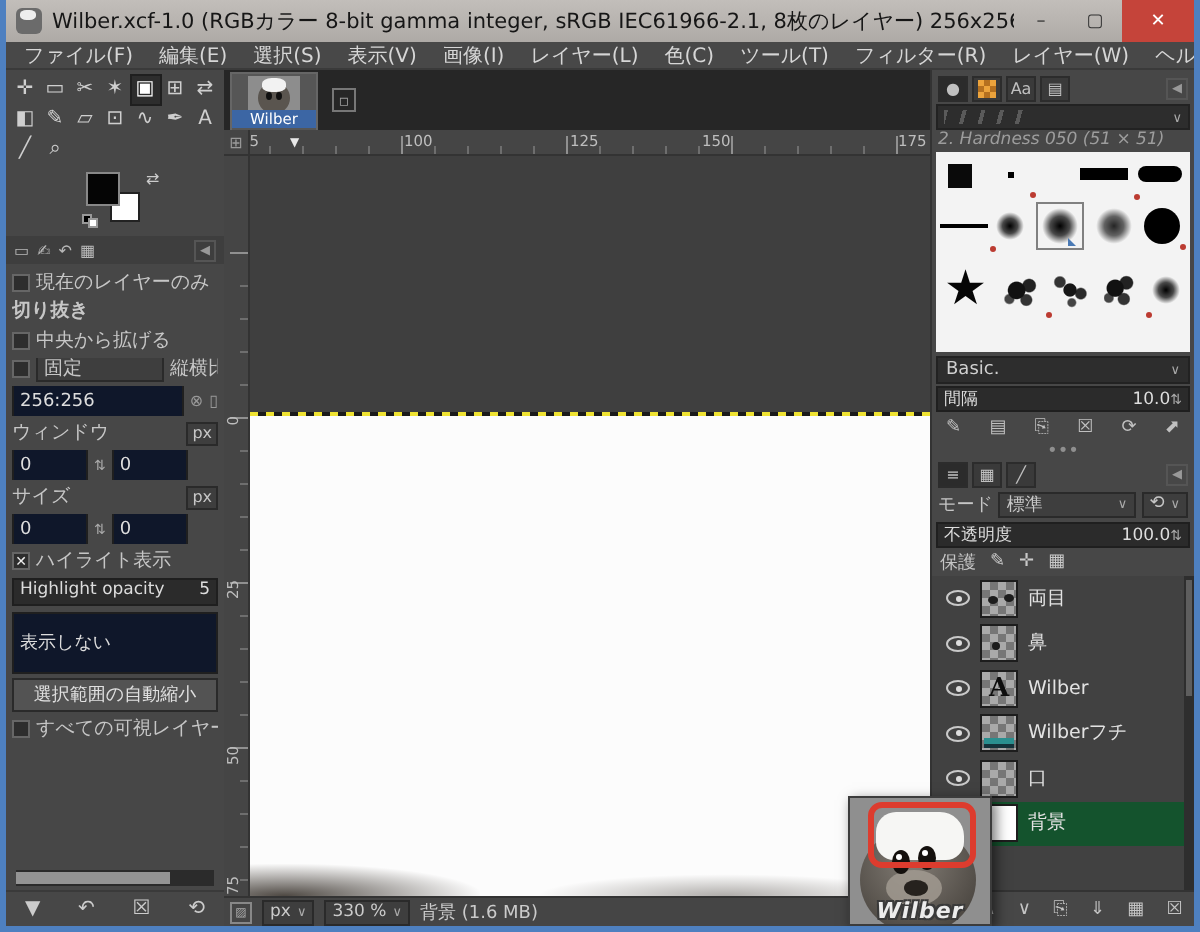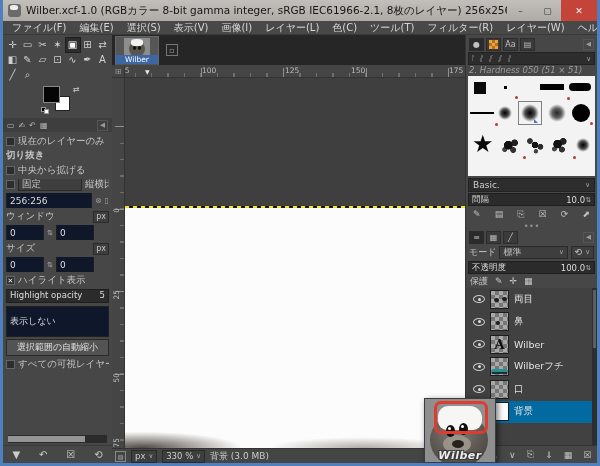--- a/index.html
+++ b/index.html
@@ -101,21 +101,21 @@
 .acts{height:16px;display:flex;align-items:center;justify-content:space-around;color:#c0c0c0;font-size:9px;flex:none}
 .split{height:7px;color:#8f8f8f;font-size:9px;display:flex;align-items:center;justify-content:center;flex:none;line-height:2px}
 .mrow{height:16px;display:flex;align-items:center;gap:3px;padding:0 3px;font-size:9px;flex:none}
 .msel{background:#3e3e3e;border:1px solid #2a2a2a;height:13px;display:flex;align-items:center;gap:3px;padding:0 3px}
 .msel .chev{margin-left:auto}
 .grow{flex:1}
 .lockrow{height:14px;display:flex;align-items:center;gap:7px;padding:0 4px;font-size:9px;flex:none}
 .lki{font-size:9px;color:#c9c9c9}
 .llist{flex:1;min-height:0;background:#414141;position:relative;overflow:hidden}
 .lrow{height:22.5px;display:flex;align-items:center;gap:5px;padding:0 8px 0 7px}
-.lrow.sel{background:#0369a1}
+.lrow.sel{background:#14532d}
 .eye{width:12px;height:8px;border:1px solid #c9c9c9;border-radius:50%;position:relative;flex:none}
 .eye::after{content:"";position:absolute;left:3.5px;top:1.5px;width:3px;height:3px;background:#ddd;border-radius:50%}
 .lthumb{width:19px;height:19px;border:1px solid #1d1d1d;flex:none;position:relative;background-image:linear-gradient(45deg,#767676 25%,transparent 25% 75%,#767676 75%),linear-gradient(45deg,#767676 25%,#a9a9a9 25% 75%,#767676 75%);background-size:8px 8px;background-position:0 0,4px 4px;display:flex;align-items:center;justify-content:center}
 .t-eyes::after{content:"";position:absolute;left:3px;top:7px;width:5px;height:4px;background:#1c1c1c;border-radius:50%;box-shadow:8px -1px 0 #1c1c1c}
 .t-dot::after{content:"";position:absolute;left:5px;top:8px;width:4px;height:4px;background:#1c1c1c;border-radius:50%}
 .t-A{font-weight:bold;color:#0d0d0d;font-size:13px;font-family:"DejaVu Serif",serif}
 .t-teal::after{content:"";position:absolute;left:1px;bottom:3px;width:15px;height:3px;background:#2a8f8f;box-shadow:0 2px 0 #14323a}
 .t-blob::after{content:"";position:absolute;left:3px;top:4px;width:12px;height:11px;border-radius:50%;background:radial-gradient(circle at 40% 35%,#d8c29a,#8d7a55)}
 .t-white{background-image:none;background-color:#fff}
 .lname{font-size:9.5px;color:#e2e2e2;white-space:nowrap}
@@ -313,21 +313,21 @@
       <div class="statusbar">
         <span class="qmask">▨</span>
         <span class="sbox">
             <span>px</span>
             <span class="chev">∨</span>
           </span>
         <span class="sbox">
             <span>330 %</span>
             <span class="chev">∨</span>
           </span>
-        <span>背景 (3.0 MB)</span>
+        <span>背景 (1.6 MB)</span>
       </div>
     </div>
 
     <div class="rdock">
       <div class="dtabs">
         <span class="dtab sel">
             <span>●</span>
           </span>
         <span class="dtab">
             <span class="patt"></span>

